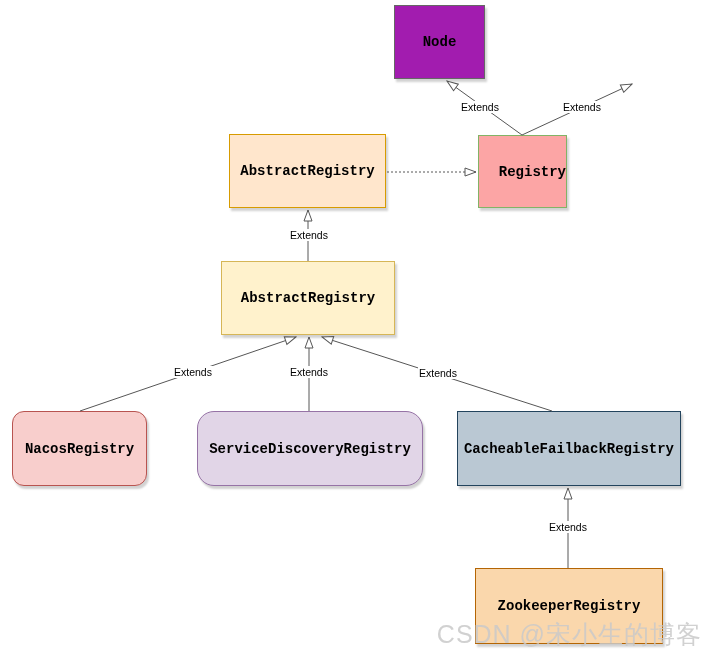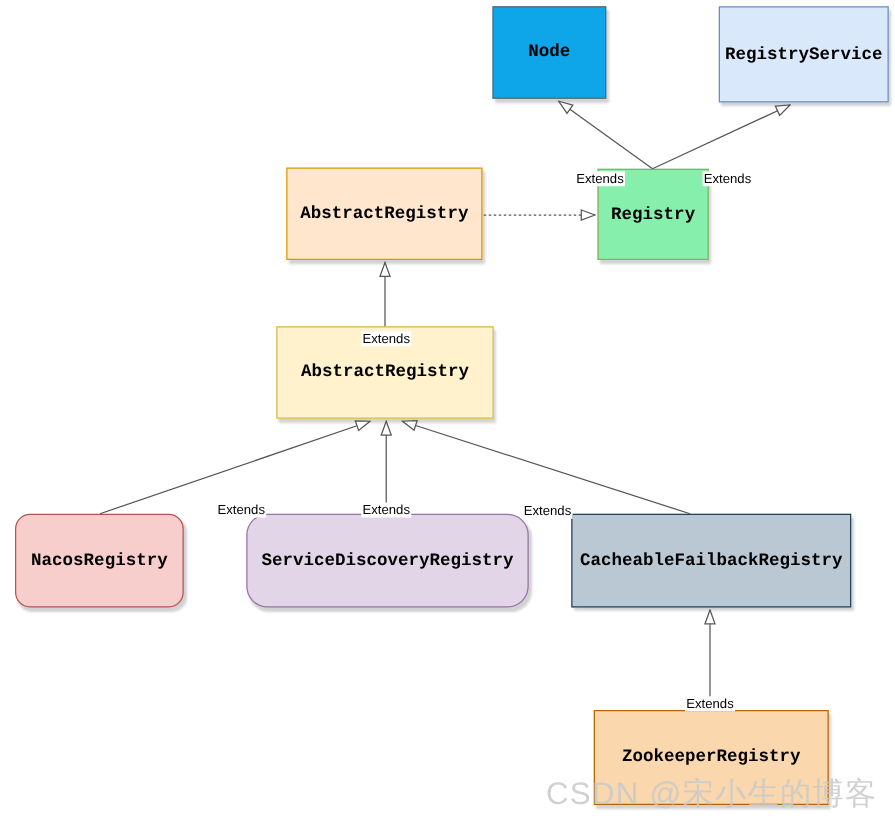--- a/index.html
+++ b/index.html
@@ -45,21 +45,20 @@
   .edge-label {
     position: absolute;
     z-index: 3;
     transform: translate(-50%, -50%);
     background: #ffffff;
     color: #000000;
     font-size: 10.5px;
     line-height: 12px;
     padding: 0 1px;
     white-space: nowrap;
-    margin-top: 36px;
   }
   .watermark {
     position: absolute;
     z-index: 5;
     right: 14px;
     bottom: 4px;
     font-size: 25px;
     color: rgba(201,201,201,0.85);
     letter-spacing: 1px;
     white-space: nowrap;
@@ -82,33 +81,30 @@
       <line x1="522" y1="135" x2="632" y2="84" marker-end="url(#tri)"></line>
       <line x1="308" y1="261" x2="308" y2="210" marker-end="url(#tri)"></line>
       <line x1="387" y1="172" x2="476" y2="172" stroke-dasharray="2,2" marker-end="url(#tri)"></line>
       <line x1="80" y1="411" x2="296" y2="337" marker-end="url(#tri)"></line>
       <line x1="309" y1="411" x2="309" y2="337" marker-end="url(#tri)"></line>
       <line x1="552" y1="411" x2="322" y2="337" marker-end="url(#tri)"></line>
       <line x1="568" y1="568" x2="568" y2="488" marker-end="url(#tri)"></line>
     </g>
   </svg>
 
-  <div class="cbox" style="left: 394px; top: 5px; width: 91px; height: 74px; background: #0ea5e9; border-color: rgb(102, 102, 102);">
+  <div class="cbox" style="left: 394px; top: 5px; width: 91px; height: 74px; background: #a21caf; border-color: rgb(102, 102, 102);">
     <span class="clabel">Node</span>
   </div>
 
-  <div class="cbox" style="left: 575px; top: 5px; width: 136px; height: 77px; background: rgb(218, 232, 252); border-color: rgb(108, 142, 191);">
-    <span class="clabel">RegistryService</span>
-  </div>
 
   <div class="cbox" style="left: 229px; top: 134px; width: 157px; height: 74px; background: rgb(255, 230, 204); border-color: rgb(215, 155, 0);">
     <span class="clabel">AbstractRegistry</span>
   </div>
 
-  <div class="cbox" style="left: 478px; top: 135px; width: 89px; height: 73px; background: #86efac; border-color: rgb(130, 179, 102);">
+  <div class="cbox" style="left: 478px; top: 135px; width: 89px; height: 73px; background: #fca5a5; border-color: rgb(130, 179, 102); justify-content: flex-end;">
     <span class="clabel">Registry</span>
   </div>
 
   <div class="cbox" style="left: 221px; top: 261px; width: 174px; height: 74px; background: rgb(255, 242, 204); border-color: rgb(214, 182, 86);">
     <span class="clabel">AbstractRegistry</span>
   </div>
 
   <div class="cbox" style="left: 12px; top: 411px; width: 135px; height: 75px; background: rgb(248, 206, 204); border-color: rgb(184, 84, 80); border-radius: 12px;">
     <span class="clabel">NacosRegistry</span>
   </div>

